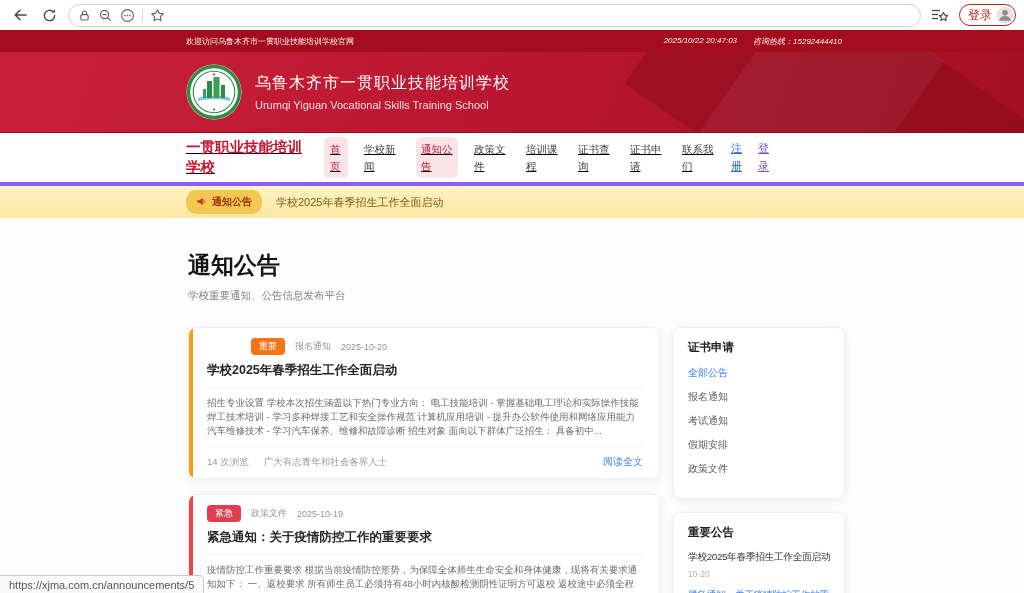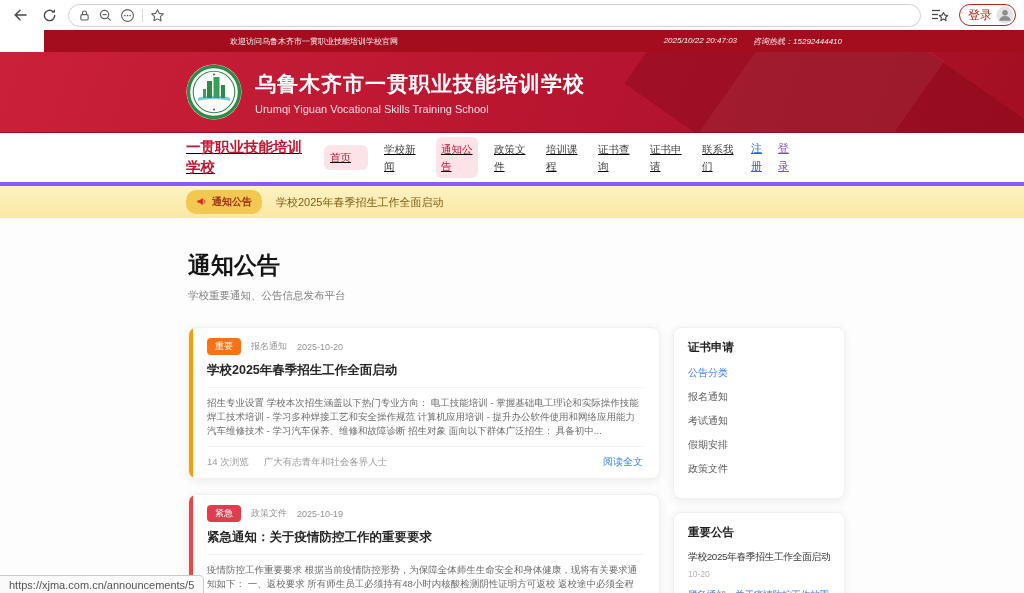--- a/index.html
+++ b/index.html
@@ -15,36 +15,36 @@
     display:flex; align-items:center; padding:0 9px; gap:7px; background:#fff; }
   .addr .url { flex:1; font-size:12.5px; color:#1b1b1b; white-space:nowrap; overflow:hidden; }
   .addr-sep { width:1px; height:13px; background:#d9d9d9; }
   .login-pill { display:flex; align-items:center; gap:4px; border:1.5px solid #b3261e;
     border-radius:12px; padding:1px 1px 1px 8px; height:22px; cursor:pointer; }
   .login-pill .login-txt { font-size:12px; color:#b3261e; white-space:nowrap; }
 
   
   .topbar { height:22px; background:#a30d1e; display:flex; align-items:center;
     justify-content:space-between; padding:0 182px 0 186px; font-size:8px;
-    color:rgba(255,255,255,.95);margin-left:44px; }
+    color:rgba(255,255,255,.95); }
   .topbar-right { display:flex; gap:16px;font-style:italic; }
 
   
   .site-header { height:81px; position:relative; overflow:hidden;
     background:linear-gradient(110deg,#cb2039 0%,#b81530 55%,#a40f24 100%);
     border-bottom:1px solid #8e0d1e; }
   .deco1 { position:absolute; right:-40px; top:-30px; width:420px; height:200px;
     background:rgba(120,8,20,.35); transform:rotate(35deg); }
   .deco2 { position:absolute; right:140px; top:-60px; width:160px; height:260px;
     background:rgba(255,255,255,.05); transform:rotate(35deg); }
   .header-inner { position:relative; z-index:2; height:100%; display:flex; align-items:center;
     padding:0 182px 0 186px; }
   .logo { width:56px; height:56px; flex:0 0 auto; }
   .school-names { margin-left:13px; }
-  .school-cn { font-size:21px; font-weight:bold; color:#fff; letter-spacing:1px; white-space:nowrap; }
+  .school-cn { font-size:16px; font-weight:normal; color:#fff; letter-spacing:1px; white-space:nowrap; }
   .school-en { font-size:11px; color:rgba(255,255,255,.85); margin-top:5px; white-space:nowrap; }
   .search-group { margin-left:auto; display:flex; align-items:center; gap:6px; }
   .search-input { width:190px; height:27px; border:none; border-radius:14px; background:#fff;
     padding:0 12px; font-size:11px; color:#333; outline:none;
     font-family:"Liberation Sans","DejaVu Sans",sans-serif; }
   .search-input::placeholder { color:#9a9a9a; }
   .search-btn { height:27px; padding:0 10px; border:none; border-radius:14px; cursor:pointer;
     background:linear-gradient(180deg,#e51c46,#cf1538); box-shadow:0 2px 6px rgba(60,0,10,.35);
     display:flex; align-items:center; gap:5px; }
   .search-btn .mag-circ { width:15px; height:15px; border-radius:50%; background:#fff;
@@ -53,21 +53,21 @@
 
   
   .mainnav { height:53px; background:#fff; border-bottom:4px solid #8b5cf6;
     display:flex; align-items:center; padding:0 178px 0 186px;text-decoration:underline; }
   .brand { width:122px; font-size:14.5px; font-weight:bold; color:#c41531;
     line-height:1.35; word-break:break-all; }
   .menu { display:flex; align-items:center; gap:16px; margin-left:16px; }
   .menu-item { width:36px; font-size:10.5px; color:#404040; line-height:1.6;
     word-break:break-all; cursor:pointer; }
   .menu-item.pill { background:#fbe3e8; color:#c41531; border-radius:6px; padding:4px 5px; }
-  .menu-item.pill-home { width:44px; padding:4px 6px; }
+  .menu-item.pill-home { width:24px; padding:4px 6px; }
   .menu-item.pill-wide { width:42px; }
   .signup-btn { margin-left:12px; width:56px; padding:7px 12px; background:#c51635;
     border:none; border-radius:16px; color:#fff; font-size:12px; font-weight:bold;
     line-height:1.5; text-align:center; word-break:break-all; cursor:pointer;
     box-shadow:0 3px 7px rgba(197,22,53,.4);
     font-family:"Liberation Sans","DejaVu Sans",sans-serif; }
   .reg-link { margin-left:13px; width:12px; font-size:11px; line-height:1.6; color:#2563eb;
     text-decoration:underline; word-break:break-all; cursor:pointer; }
   .log-link { margin-left:15px; width:12px; font-size:11px; line-height:1.6; color:#7a52b8;
     text-decoration:underline; word-break:break-all; cursor:pointer; }
@@ -91,21 +91,21 @@
 
   .card { background:#fff; border:1px solid #f1f1f1; border-radius:8px;
     box-shadow:0 2px 10px rgba(0,0,0,.07); position:relative; overflow:hidden;
     padding:10px 16px 0 18px; }
   .card .stripe { position:absolute; left:0; top:0; bottom:0; width:4px; }
   .stripe-orange { background:#f59e0b; }
   .stripe-red { background:#ef4444; }
   .card + .card { margin-top:15px; }
   .meta { display:flex; align-items:center; gap:10px; margin-bottom:7px; }
   .badge { font-size:9px; color:#fff; padding:2px 8px; border-radius:4px; white-space:nowrap; }
-  .badge-important { background:#f97316; }
+  .badge-important { background:#f97316;margin-left:44px; }
   .badge-urgent { background:#e23d4e; }
   .meta .cat, .meta .date { font-size:9px; color:#949494; white-space:nowrap; }
   .ann-title { font-size:12.5px; font-weight:bold; color:#262626; padding-bottom:8px;
     border-bottom:1px solid #f2f2f2; margin-bottom:8px; }
   .excerpt { font-size:9.5px; color:#6b6b6b; line-height:14px; }
   .card-footer { margin-top:8px; border-top:1px solid #f2f2f2; padding:8px 0 9px;
     display:flex; align-items:center; justify-content:space-between; }
   .card-footer .left { display:flex; gap:15px; font-size:9.5px; color:#9a9a9a; }
   .read-more { font-size:10px; color:#3f86e8; cursor:pointer; white-space:nowrap; }
 
@@ -285,21 +285,21 @@
             <span class="date">2025-10-19</span>
           </div>
           <div class="ann-title">紧急通知：关于疫情防控工作的重要要求</div>
           <div class="excerpt">疫情防控工作重要要求 根据当前疫情防控形势，为保障全体师生生命安全和身体健康，现将有关要求通知如下： 一、返校要求 所有师生员工必须持有48小时内核酸检测阴性证明方可返校 返校途中必须全程佩戴口罩，做好个人防护 返校后必须接受体温检测和健康码查验 有发热、咳嗽等症状者严禁返校 二、日常管理...</div>
         </div>
       </div>
 
       <div class="col-right">
         <div class="side-card">
           <div class="side-title">证书申请</div>
-          <div class="cat-item active">公告分类</div>
+          <div class="cat-item active">全部公告</div>
           <div class="cat-item">报名通知</div>
           <div class="cat-item">考试通知</div>
           <div class="cat-item">假期安排</div>
           <div class="cat-item">政策文件</div>
         </div>
 
         <div class="side-card">
           <div class="side-title">重要公告</div>
           <div class="imp-item">
             <div class="t">学校2025年春季招生工作全面启动</div>

